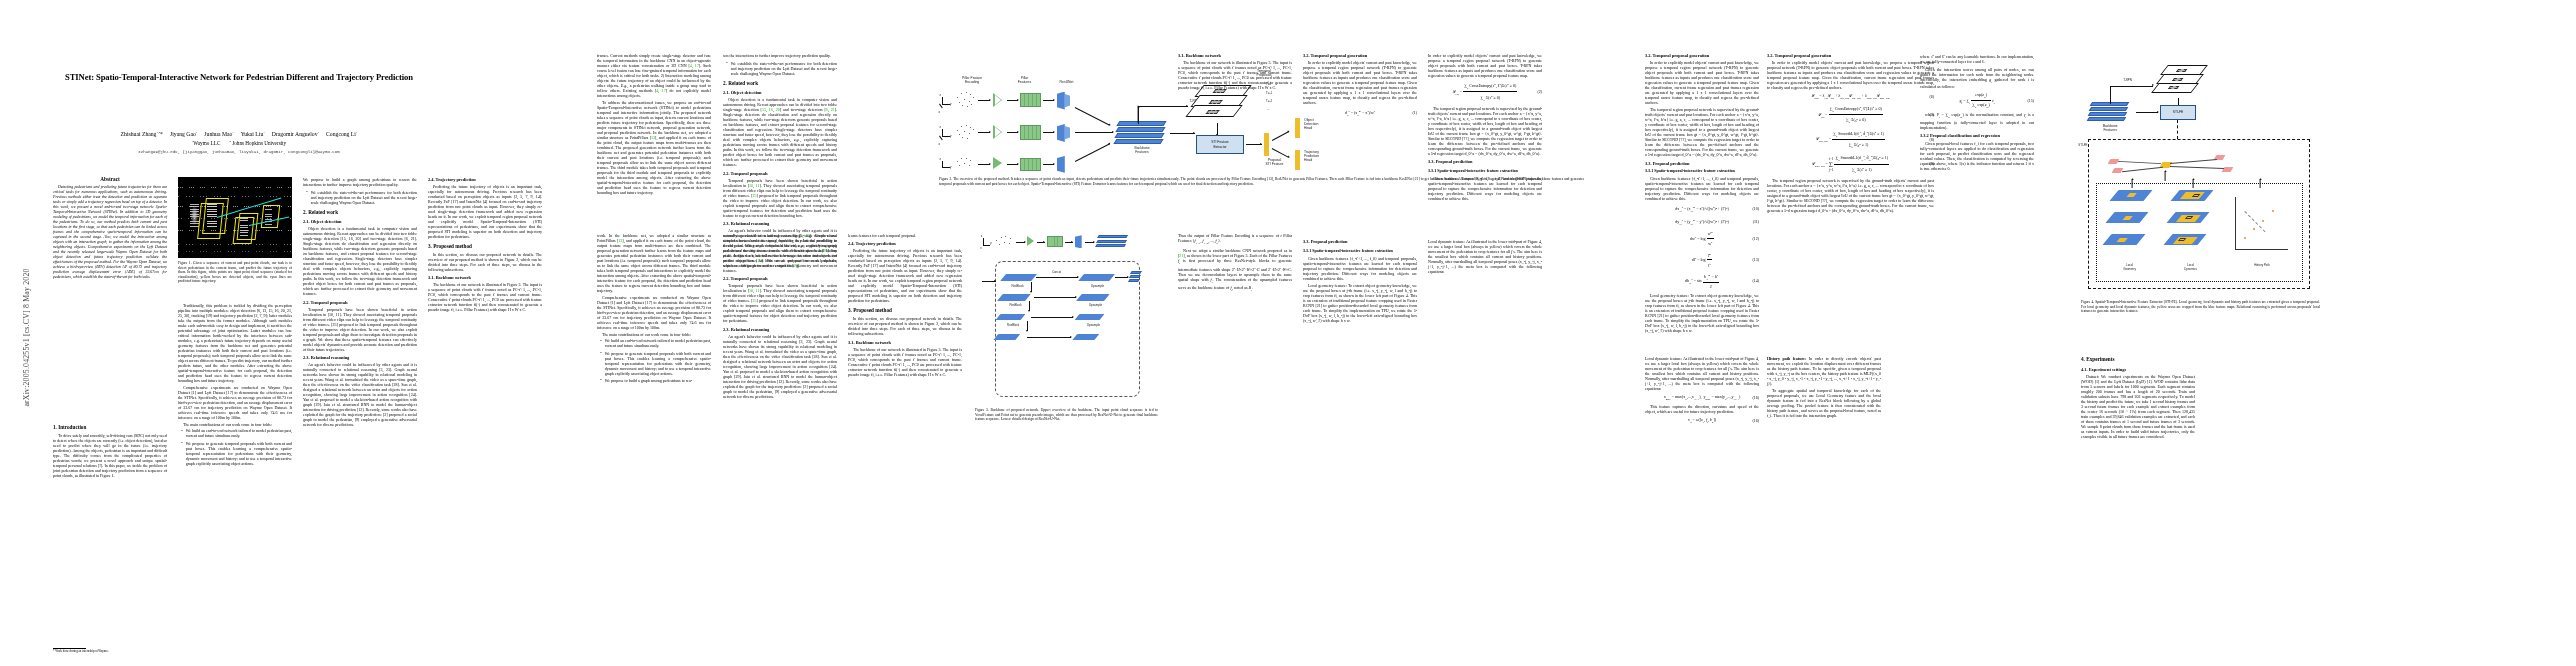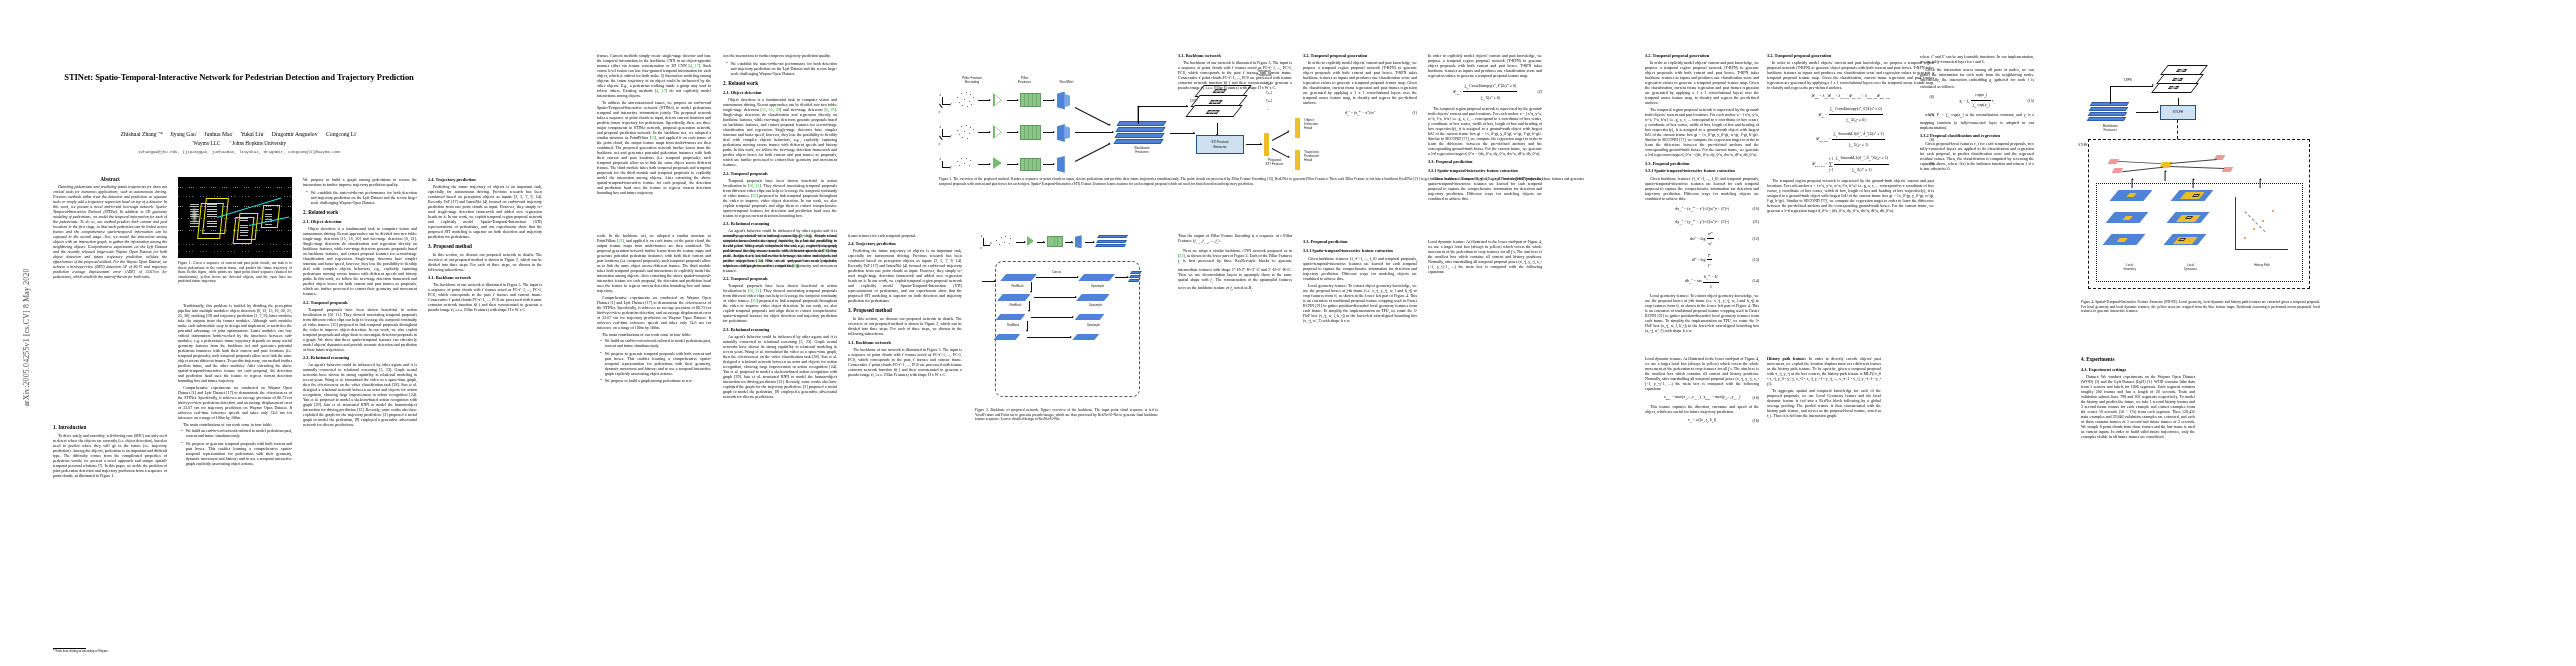--- a/index.html
+++ b/index.html
@@ -123,21 +123,21 @@
 
   .hr-thin { border: none; border-top: 0.3px solid #000; margin: 1.7px 0; }
 </style>
 </head>
 <body>
 
 <div class="page" data-name="paper-page">
 
   <div class="arxiv" data-name="arxiv-stamp">arXiv:2005.04255v1  [cs.CV]  8 May 2020</div>
 
-  <div class="col title-main" style="left:53px; top:72px; width:372px;" data-name="page-title">STINet: Spatio-Temporal-Interactive Network for Pedestrian Detection and Trajectory Prediction</div>
+  <div class="col title-main" style="left:53px; top:72px; width:372px;" data-name="page-title">STINet: Spatio-Temporal-Interactive Network for Pedestrian Different and Trajectory Prediction</div>
 
   <div class="col authors" style="left:53px; top:128px; width:372px;" data-name="author-list">
     <span data-name="authors-text">Zhishuai Zhang<sup class="s">1,2</sup>*&nbsp;&nbsp;&nbsp;&nbsp; Jiyang Gao<sup class="s">1</sup>&nbsp;&nbsp;&nbsp;&nbsp; Junhua Mao<sup class="s">1</sup>&nbsp;&nbsp;&nbsp;&nbsp; Yukai Liu<sup class="s">1</sup>&nbsp;&nbsp;&nbsp;&nbsp; Dragomir Anguelov<sup class="s">1</sup>&nbsp;&nbsp;&nbsp;&nbsp; Congcong Li<sup class="s">1</sup></span>
   </div>
   <div class="col affil" style="left:53px; top:138px; width:372px;" data-name="affiliations">
     <span><sup class="s">1</sup>Waymo LLC&nbsp;&nbsp;&nbsp;&nbsp;&nbsp;&nbsp;&nbsp;<sup class="s">2</sup> Johns Hopkins University</span>
   </div>
   <div class="col emails" style="left:53px; top:149px; width:372px;" data-name="author-emails">zzhang99@jhu.edu,   {jiyanggao, junhuamao, liuyukai, dragomir, congcongli}@waymo.com</div>
 
   <div class="col" style="left:53px; top:177px; width:114px;" data-name="abstract-block">

